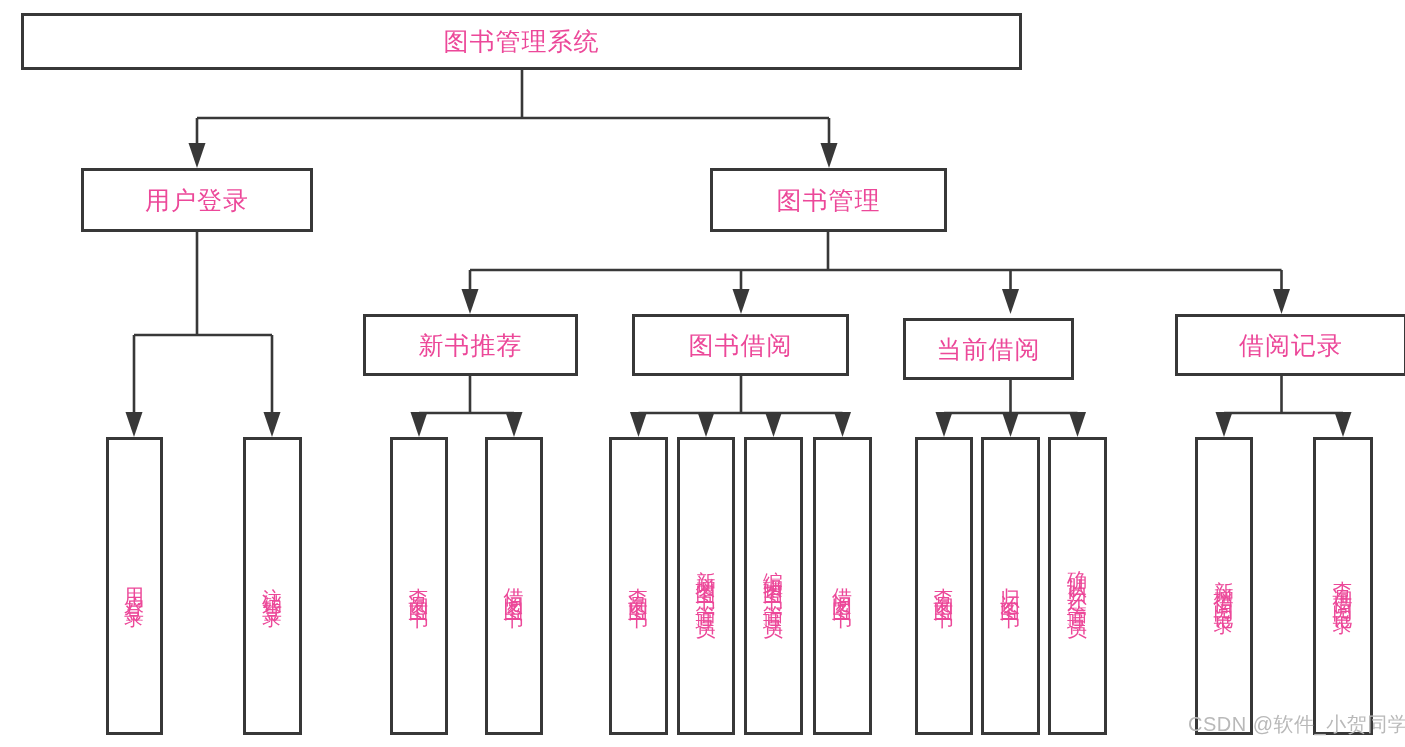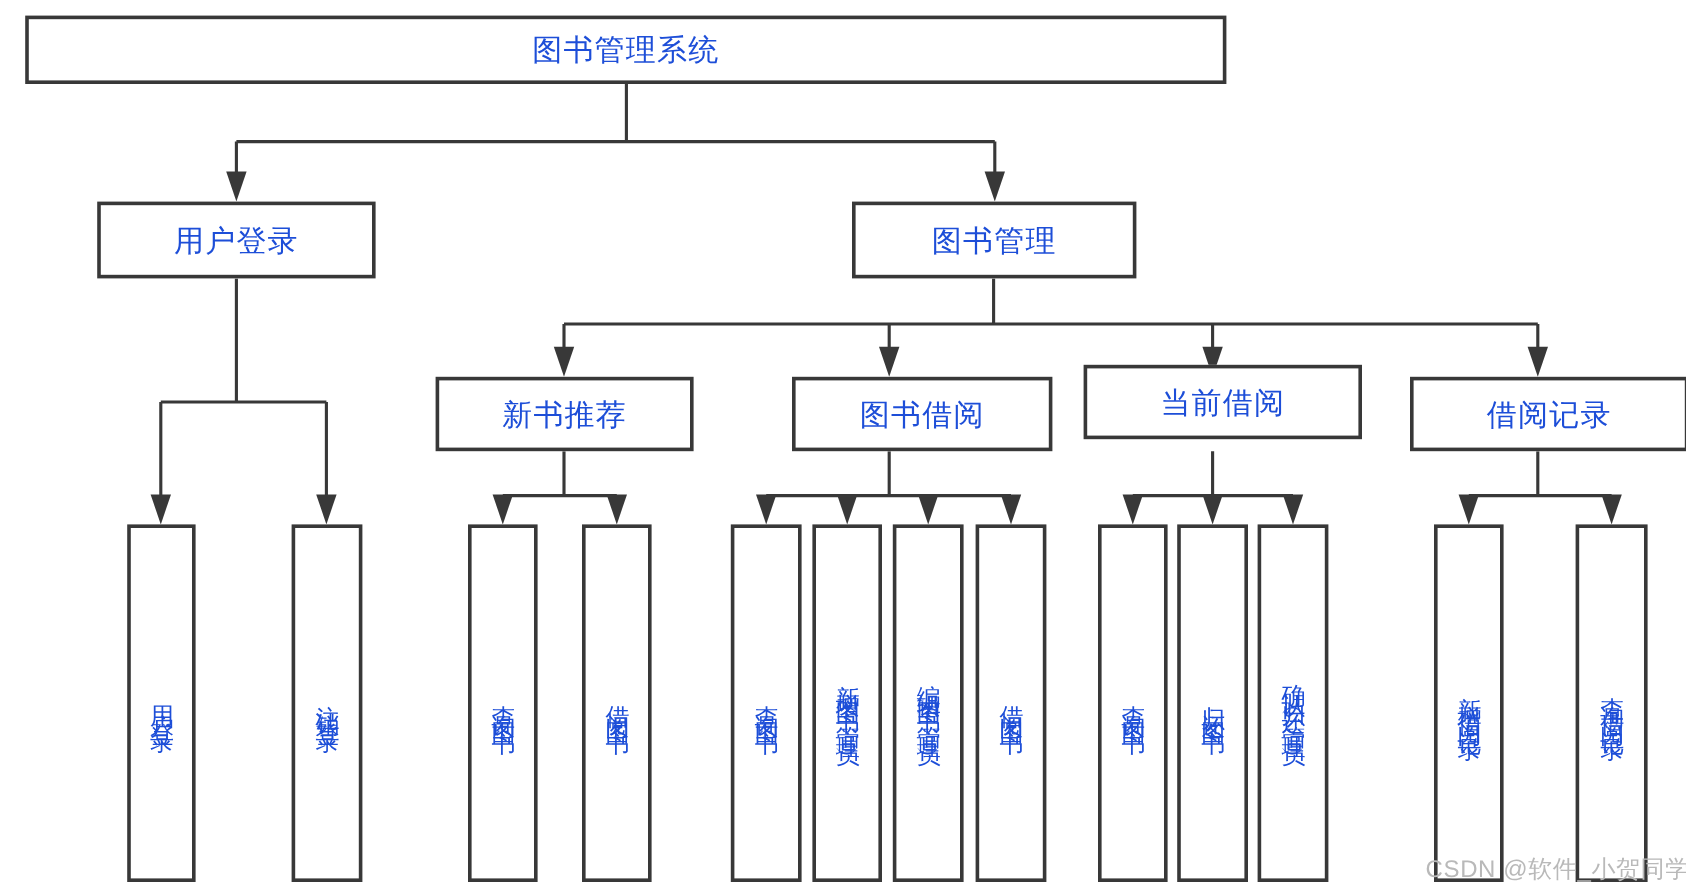--- a/index.html
+++ b/index.html
@@ -3,21 +3,21 @@
 <meta charset="utf-8">
 <style>
   html,body{margin:0;padding:0;background:#ffffff;}
   .canvas{
     position:relative;width:1405px;height:747px;background:#ffffff;
     font-family:"Liberation Sans","DejaVu Sans",sans-serif;overflow:hidden;
   }
   .connectors{position:absolute;left:0;top:0;z-index:1;}
   .node{
     position:absolute;box-sizing:border-box;background:#ffffff;
-    border:3px solid #383838;color:#1d4ed8;
+    border:3px solid #383838;color:#ec4899;
     display:flex;align-items:center;justify-content:center;z-index:2;
   }
   .node.h span{font-size:25px;letter-spacing:1px;white-space:nowrap;}
   .node.v span{
     writing-mode:vertical-rl;text-orientation:mixed;
     font-size:20px;letter-spacing:7px;line-height:1;
   }
   .watermark{
     position:absolute;left:1188px;top:711px;z-index:3;
     font-size:20px;color:#b9b9b9;white-space:nowrap;letter-spacing:0.5px;
@@ -68,24 +68,24 @@
   <div class="node h" style="left:81px;top:168px;width:232px;height:64px">
     <span>用户登录</span>
   </div>
   <div class="node h" style="left:363px;top:314px;width:215px;height:62px">
     <span>新书推荐</span>
   </div>
 
   <div class="node h" style="left:710px;top:168px;width:237px;height:64px">
     <span>图书管理</span>
   </div>
-  <div class="node h" style="left:660px;top:314px;width:217px;height:62px">
+  <div class="node h" style="left:632px;top:314px;width:217px;height:62px">
     <span>图书借阅</span>
   </div>
-  <div class="node h" style="left:903px;top:304px;width:232px;height:62px">
+  <div class="node h" style="left:903px;top:318px;width:171px;height:62px">
     <span>当前借阅</span>
   </div>
   <div class="node h" style="left:1175px;top:314px;width:232px;height:62px">
     <span>借阅记录</span>
   </div>
 
   <div class="node v" style="left:106px;top:437px;width:57px;height:298px">
     <span>用户登录</span>
   </div>
   <div class="node v" style="left:243px;top:437px;width:59px;height:298px">

